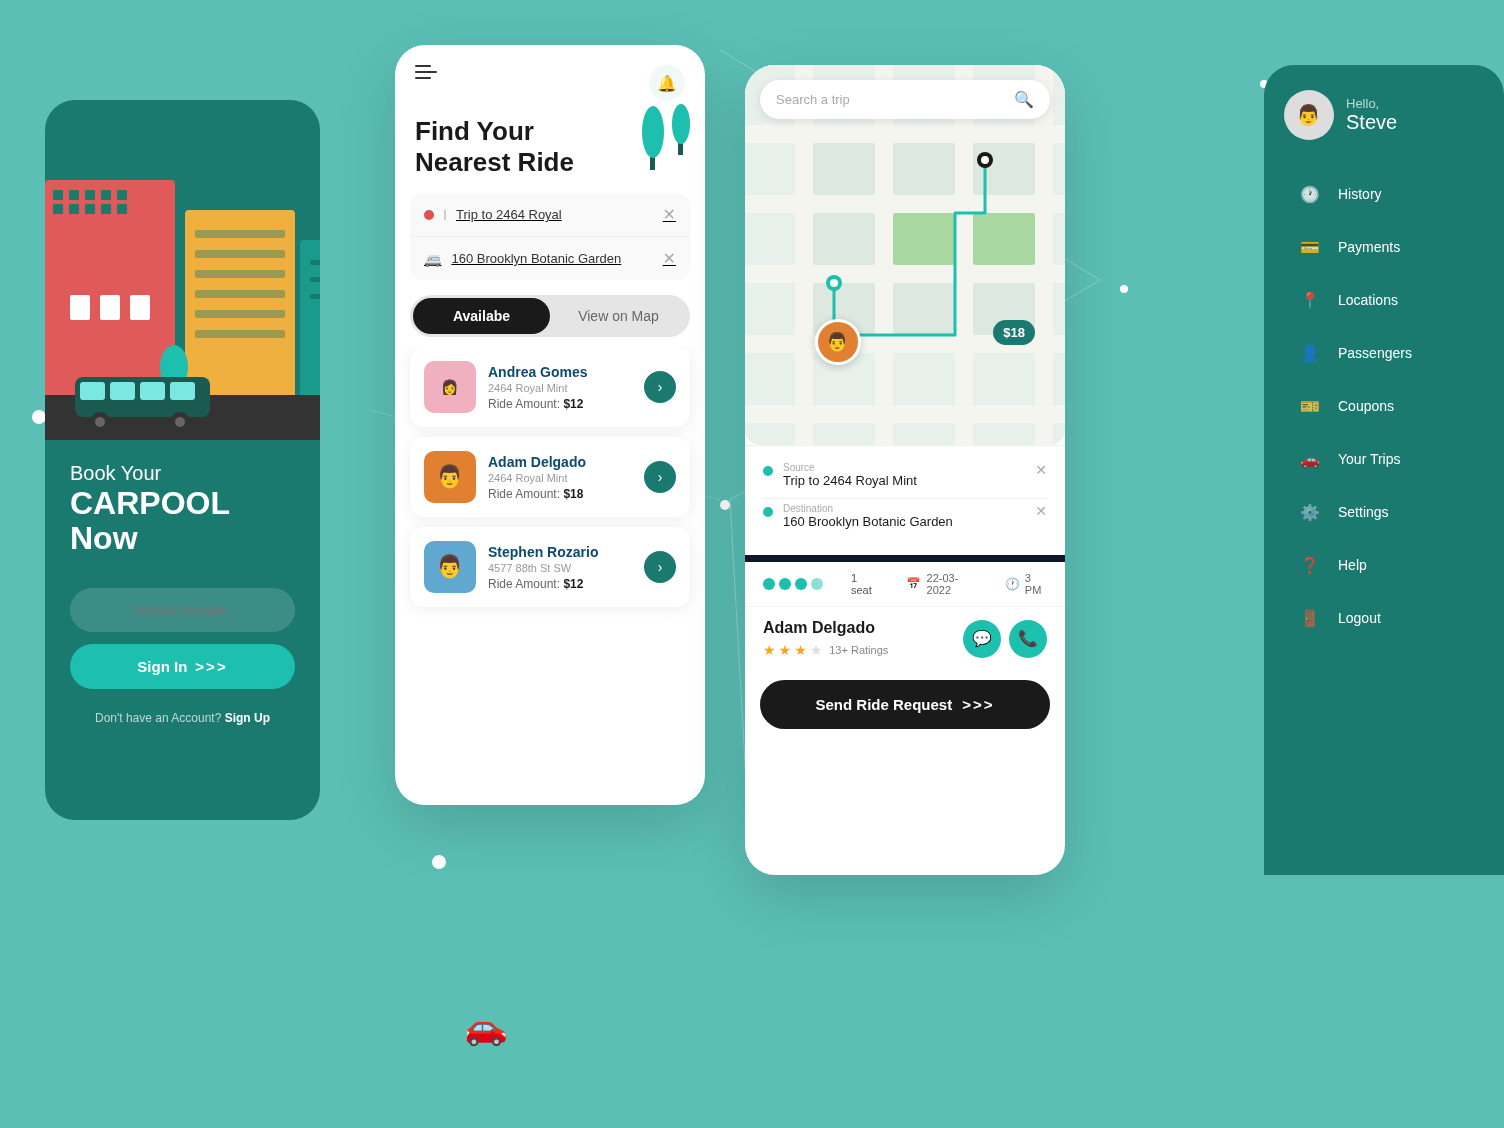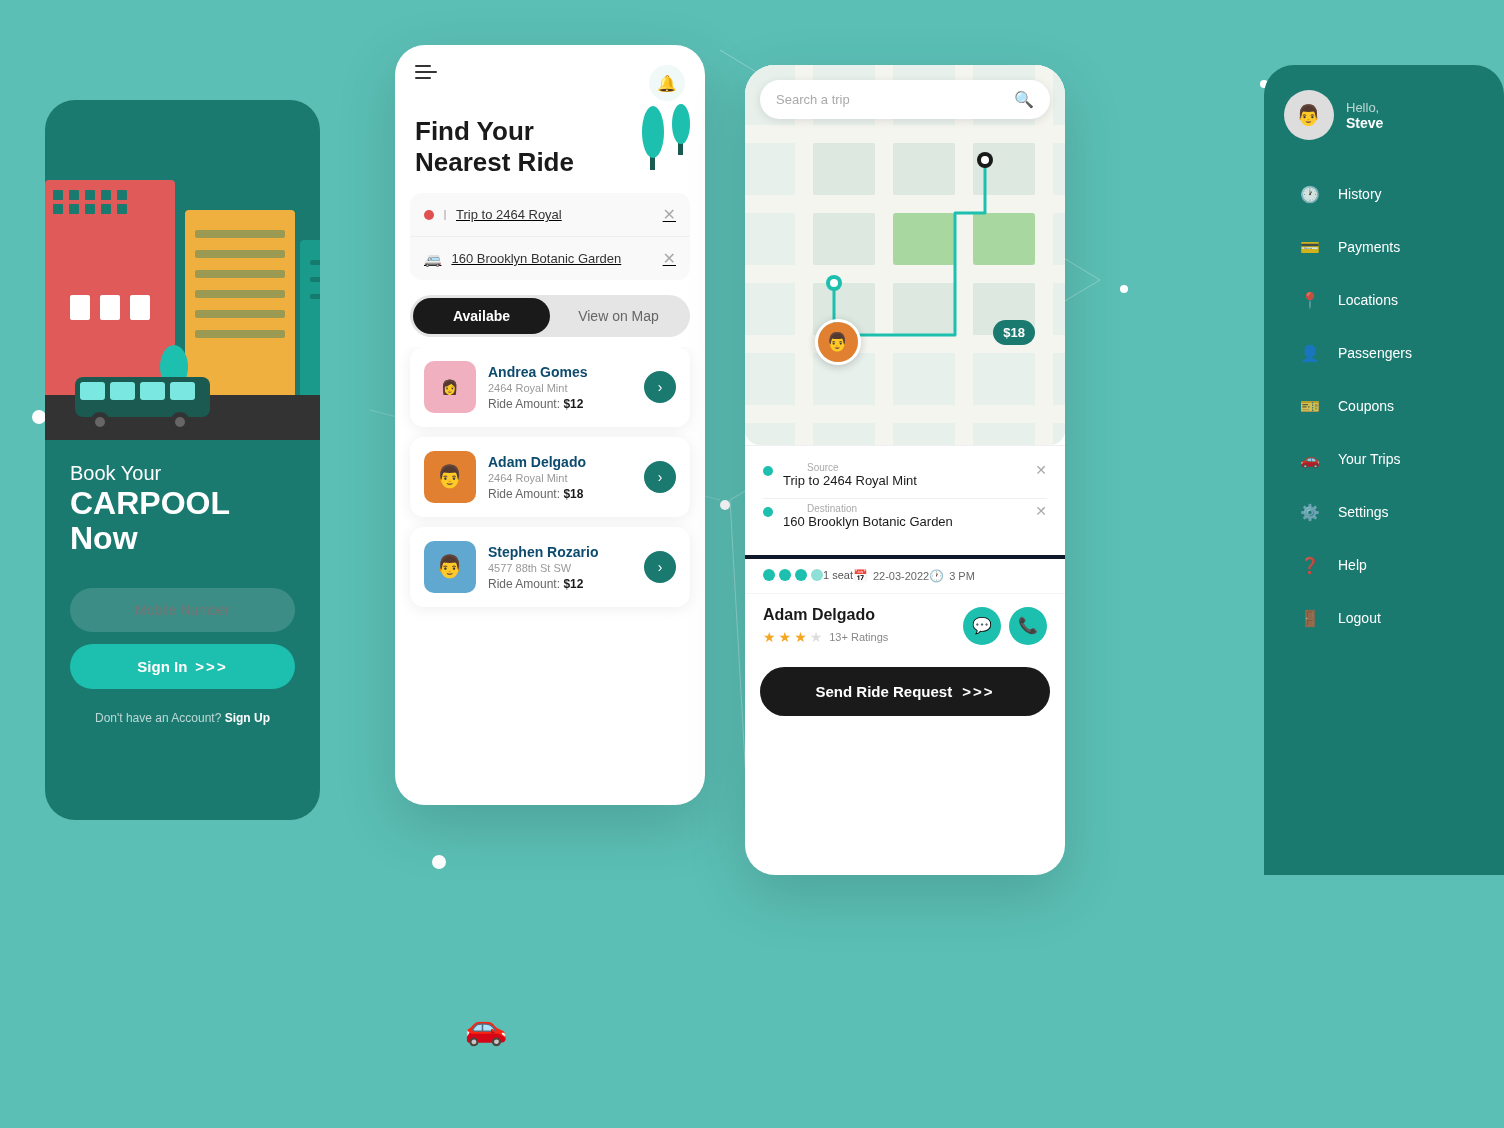--- a/index.html
+++ b/index.html
@@ -494,39 +494,38 @@
       height: 10px;
       border-radius: 50%;
       flex-shrink: 0;
       margin-top: 4px;
     }
     .td-icon.green { background: #1dbfae; }
 
     .td-label {
       font-size: 10px;
       color: #aaa;
-      margin-left: 24px;
     }
     .td-value {
       font-size: 13px;
       color: #1a1a1a;
       font-weight: 500;
     }
     .td-x {
       margin-left: auto;
       color: #aaa;
       font-size: 14px;
     }
 
     .trip-meta {
       display: flex;
-      align-items: flex-start;
-      gap: 0;
+      align-items: center;
+      gap: 28px;
       padding: 10px 18px;
-      border-top: 4px solid #0f172a;
+      border-top: 7px solid #0f172a;
     }
 
     .seat-dots {
       display: flex;
       gap: 4px;
       align-items: center;
     }
     .sdot {
       width: 12px; height: 12px;
       border-radius: 50%;
@@ -637,22 +636,22 @@
       justify-content: center;
       font-size: 20px;
       color: #555;
     }
     .hello-text {
       color: rgba(255,255,255,0.7);
       font-size: 13px;
     }
     .user-name {
       color: white;
-      font-size: 14px;
-      font-weight: 700;
+      font-size: 20px;
+      font-weight: 400;
     }
 
     .menu-items {
       display: flex;
       flex-direction: column;
       gap: 5px;
     }
 
     .menu-item {
       display: flex;

